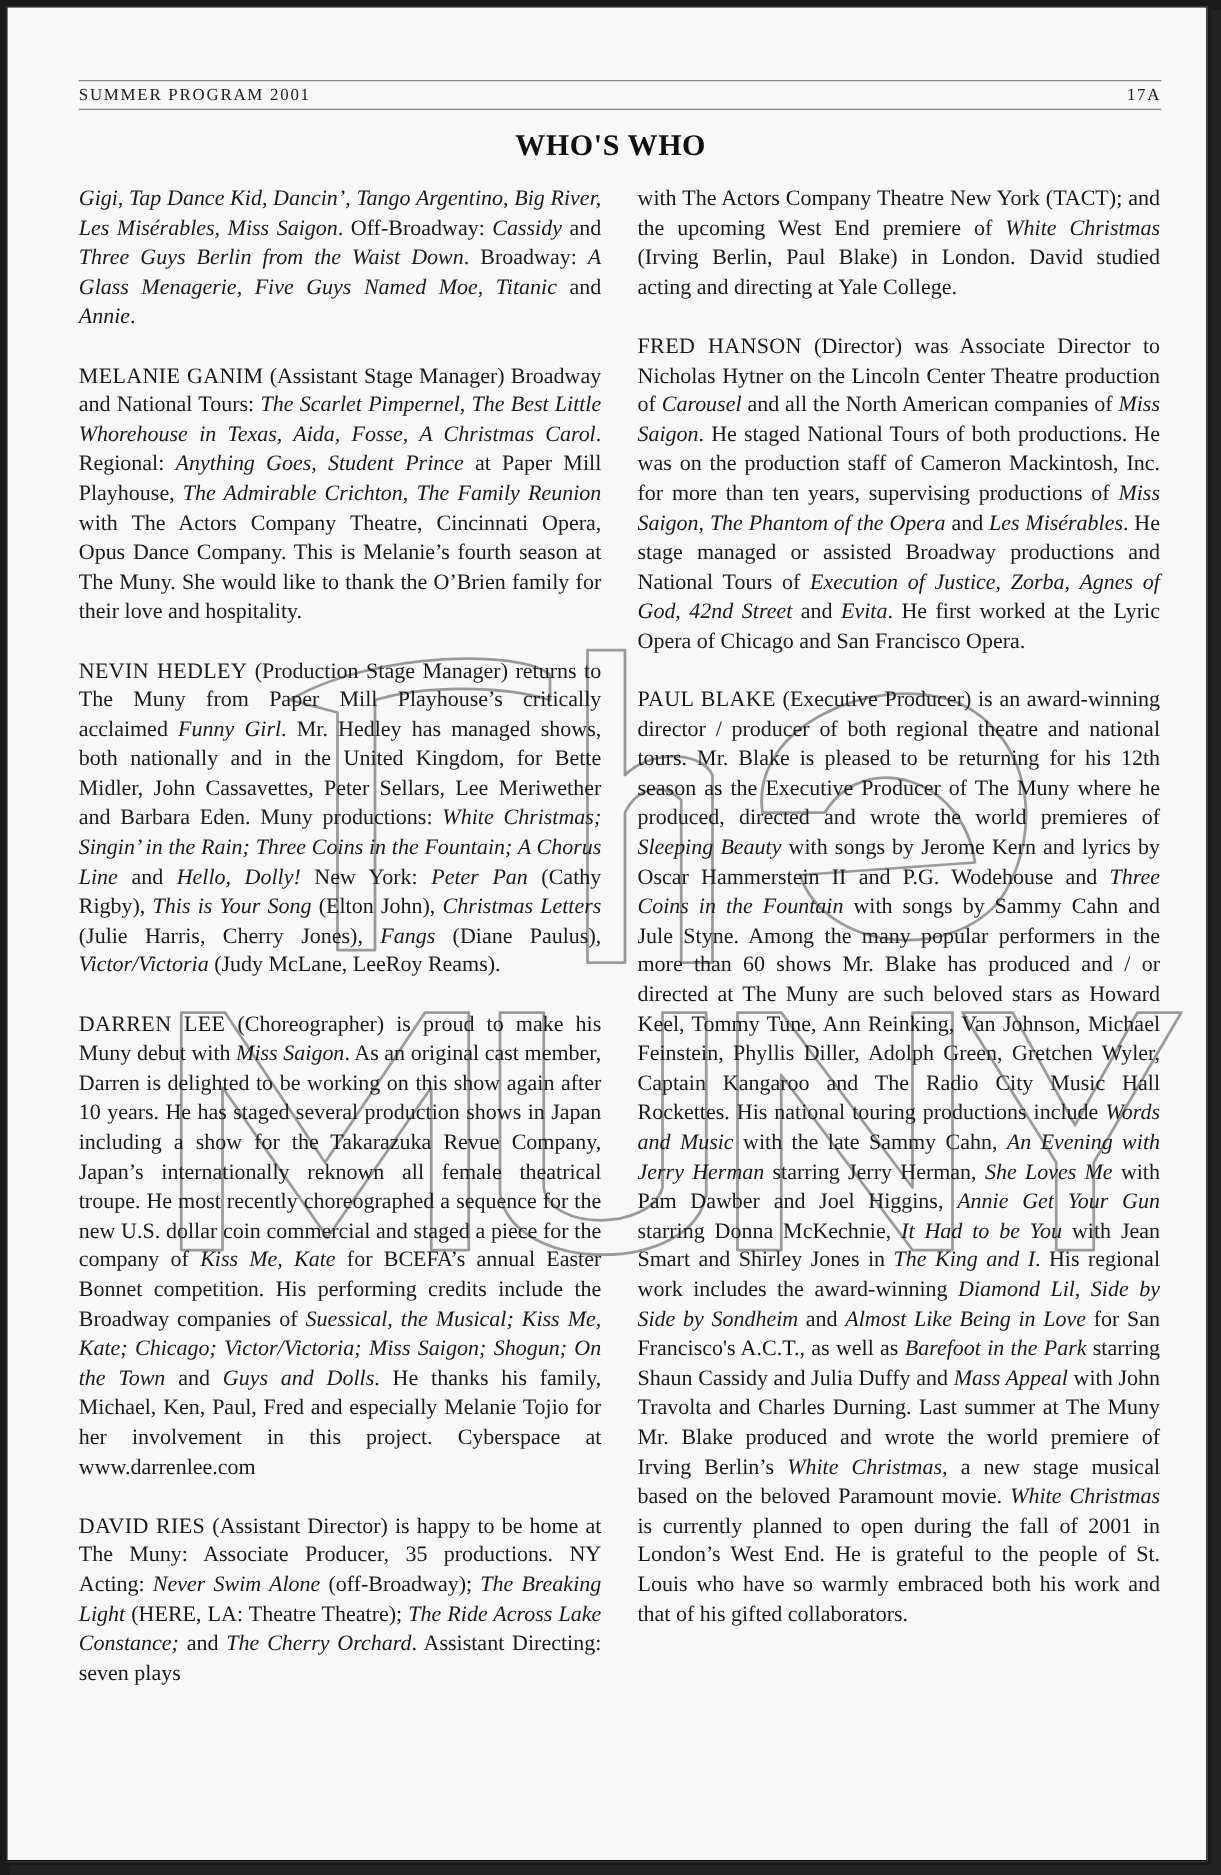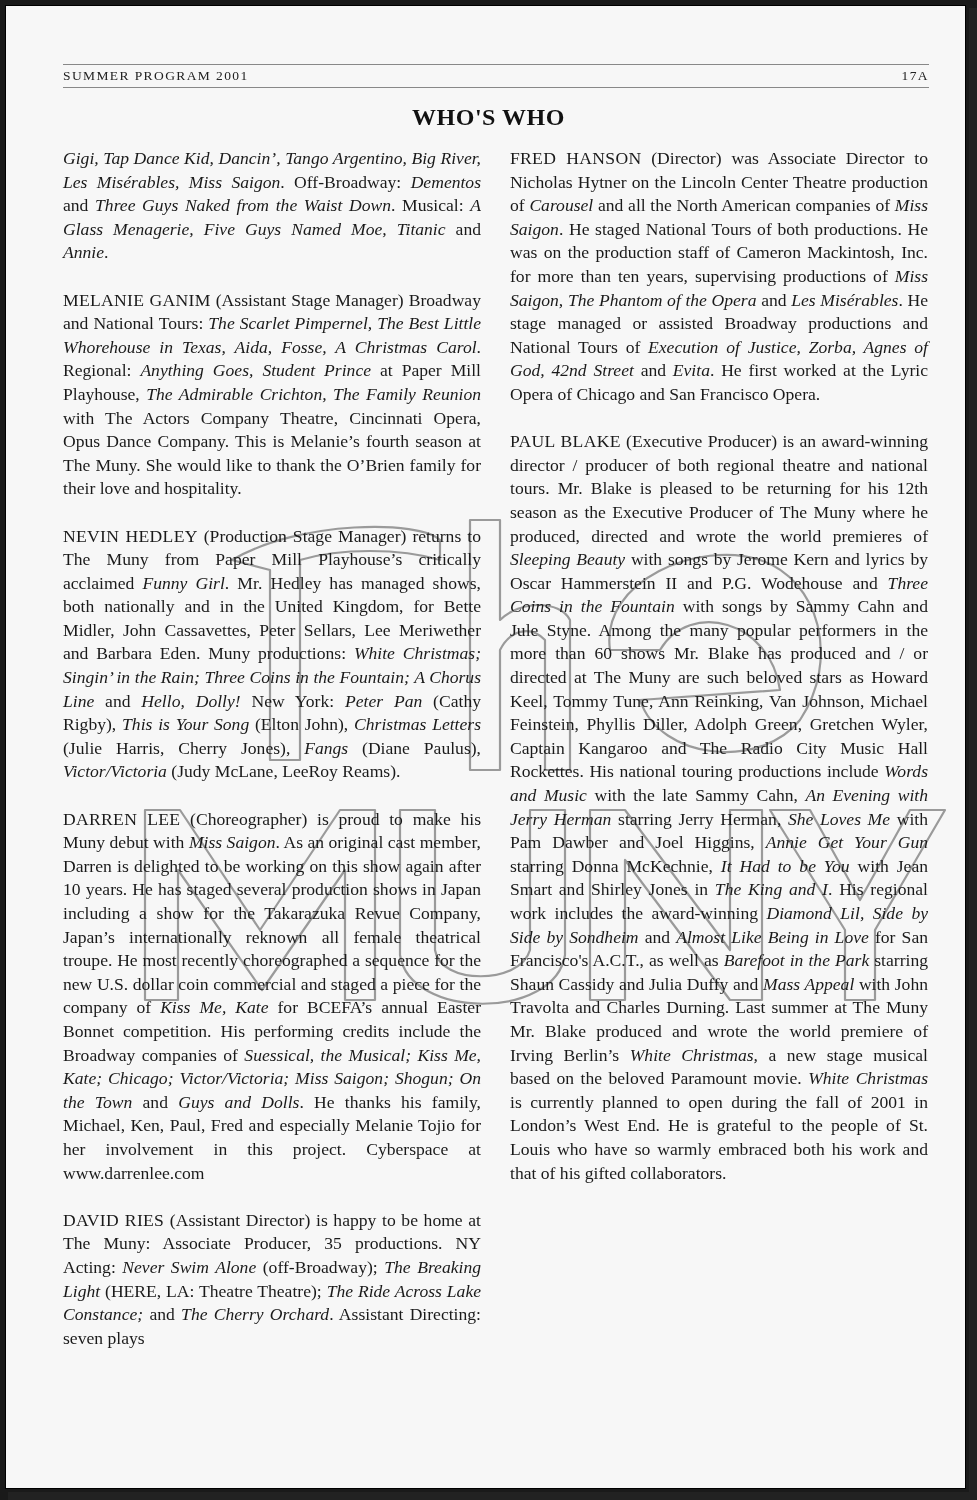--- a/index.html
+++ b/index.html
@@ -114,22 +114,23 @@
 </svg>
 
 <div class="running-head">
   <span>SUMMER PROGRAM 2001</span>
   <span>17A</span>
 </div>
 
 <div class="title">WHO'S WHO</div>
 
 <div class="column col-left">
-    <p class="bio"><i>Gigi, Tap Dance Kid, Dancin’, Tango Argentino, Big River, Les Misérables, Miss Saigon</i><span>. Off-Broadway: </span><i>Dementos</i><span> and </span><i>Three Guys Naked from the Waist Down</i><span>. Musical: </span><i>A Glass Menagerie, Five Guys Named Moe, Titanic</i><span> and </span><i>Annie</i><span>.</span></p>
+    <p class="bio"><i>Gigi, Tap Dance Kid, Dancin’, Tango Argentino, Big River, Les Misérables, Miss Saigon</i><span>. Off-Broadway: </span><i>Cassidy</i><span> and </span><i>Three Guys Berlin from the Waist Down</i><span>. Broadway: </span><i>A Glass Menagerie, Five Guys Named Moe, Titanic</i><span> and </span><i>Annie</i><span>.</span></p>
     <p class="bio"><span class="name">MELANIE GANIM</span> <span class="role">(Assistant Stage Manager)</span><span> Broadway and National Tours: </span><i>The Scarlet Pimpernel, The Best Little Whorehouse in Texas, Aida, Fosse, A Christmas Carol</i><span>. Regional: </span><i>Anything Goes, Student Prince</i><span> at Paper Mill Playhouse, </span><i>The Admirable Crichton, The Family Reunion</i><span> with The Actors Company Theatre, Cincinnati Opera, Opus Dance Company. This is Melanie’s fourth season at The Muny. She would like to thank the O’Brien family for their love and hospitality.</span></p>
     <p class="bio"><span class="name">NEVIN HEDLEY</span> <span class="role">(Production Stage Manager)</span><span> returns to The Muny from Paper Mill Playhouse’s critically acclaimed </span><i>Funny Girl</i><span>. Mr. Hedley has managed shows, both nationally and in the United Kingdom, for Bette Midler, John Cassavettes, Peter Sellars, Lee Meriwether and Barbara Eden. Muny productions: </span><i>White Christmas; Singin’ in the Rain; Three Coins in the Fountain; A Chorus Line</i><span> and </span><i>Hello, Dolly!</i><span> New York: </span><i>Peter Pan</i><span> (Cathy Rigby), </span><i>This is Your Song</i><span> (Elton John), </span><i>Christmas Letters</i><span> (Julie Harris, Cherry Jones), </span><i>Fangs</i><span> (Diane Paulus), </span><i>Victor/Victoria</i><span> (Judy McLane, LeeRoy Reams).</span></p>
     <p class="bio"><span class="name">DARREN LEE</span> <span class="role">(Choreographer)</span><span> is proud to make his Muny debut with </span><i>Miss Saigon</i><span>. As an original cast member, Darren is delighted to be working on this show again after 10 years. He has staged several production shows in Japan including a show for the Takarazuka Revue Company, Japan’s internationally reknown all female theatrical troupe. He most recently choreographed a sequence for the new U.S. dollar coin commercial and staged a piece for the company of </span><i>Kiss Me, Kate</i><span> for BCEFA’s annual Easter Bonnet competition. His performing credits include the Broadway companies of </span><i>Suessical, the Musical; Kiss Me, Kate; Chicago; Victor/Victoria; Miss Saigon; Shogun; On the Town</i><span> and </span><i>Guys and Dolls</i><span>. He thanks his family, Michael, Ken, Paul, Fred and especially Melanie Tojio for her involvement in this project. Cyberspace at www.darrenlee.com</span></p>
     <p class="bio"><span class="name">DAVID RIES</span> <span class="role">(Assistant Director)</span><span> is happy to be home at The Muny: Associate Producer, 35 productions. NY Acting: </span><i>Never Swim  Alone</i><span> (off-Broadway); </span><i>The Breaking Light</i><span> (HERE, LA: Theatre Theatre); </span><i>The Ride Across Lake Constance;</i><span> and </span><i>The Cherry Orchard</i><span>. Assistant Directing: seven plays</span></p>
   </div>
 <div class="column col-right">
+    <p class="bio"><span>with The Actors Company Theatre New York (TACT); and the upcoming West End premiere of </span><i>White Christmas</i><span> (Irving Berlin, Paul Blake) in London. David studied acting and directing at Yale College.</span></p>
     <p class="bio"><span class="name">FRED HANSON</span> <span class="role">(Director)</span><span> was Associate Director to Nicholas Hytner on the Lincoln Center Theatre production of </span><i>Carousel</i><span> and all the North American companies of </span><i>Miss Saigon</i><span>. He staged National Tours of both productions. He was on the production staff of Cameron Mackintosh, Inc. for more than ten years, supervising productions of </span><i>Miss Saigon, The Phantom of the Opera</i><span> and </span><i>Les Misérables</i><span>. He stage managed or assisted Broadway productions and National Tours of </span><i>Execution of Justice, Zorba, Agnes of God, 42nd Street</i><span> and </span><i>Evita</i><span>. He first worked at the Lyric Opera of Chicago and San Francisco Opera.</span></p>
     <p class="bio"><span class="name">PAUL BLAKE</span> <span class="role">(Executive Producer)</span><span> is an award-winning director / producer of both regional theatre and national tours. Mr. Blake is pleased to be returning for his 12th season as the Executive Producer of The Muny where he produced, directed and wrote the world premieres of </span><i>Sleeping Beauty</i><span> with songs by Jerome Kern and lyrics by Oscar Hammerstein II and P.G. Wodehouse and </span><i>Three Coins in the Fountain</i><span> with songs by Sammy Cahn and Jule Styne. Among the many popular performers in the more than 60 shows Mr. Blake has produced and / or directed at The Muny are such beloved stars as Howard Keel, Tommy Tune, Ann Reinking, Van Johnson, Michael Feinstein, Phyllis Diller, Adolph Green, Gretchen Wyler, Captain Kangaroo and The Radio City Music Hall Rockettes. His national touring productions include </span><i>Words and Music</i><span> with the late Sammy Cahn, </span><i>An Evening with Jerry Herman</i><span> starring Jerry Herman, </span><i>She Loves Me</i><span> with Pam Dawber and Joel Higgins, </span><i>Annie Get Your Gun</i><span> starring Donna McKechnie, </span><i>It Had to be You</i><span> with Jean Smart and Shirley Jones in </span><i>The King and I</i><span>. His regional work includes the award-winning </span><i>Diamond Lil, Side by Side by Sondheim</i><span> and </span><i>Almost Like Being in Love</i><span> for San Francisco's A.C.T., as well as </span><i>Barefoot in the Park</i><span> starring Shaun Cassidy and Julia Duffy and </span><i>Mass Appeal</i><span> with John Travolta and Charles Durning. Last summer at The Muny Mr. Blake produced and wrote the world premiere of Irving Berlin’s </span><i>White Christmas,</i><span> a new stage musical based on the beloved Paramount movie. </span><i>White Christmas</i><span> is currently planned to open during the fall of 2001 in London’s West End. He is grateful to the people of St. Louis who have so warmly embraced both his work and that of his gifted collaborators.</span></p>
   </div>
 
 </body></html>

